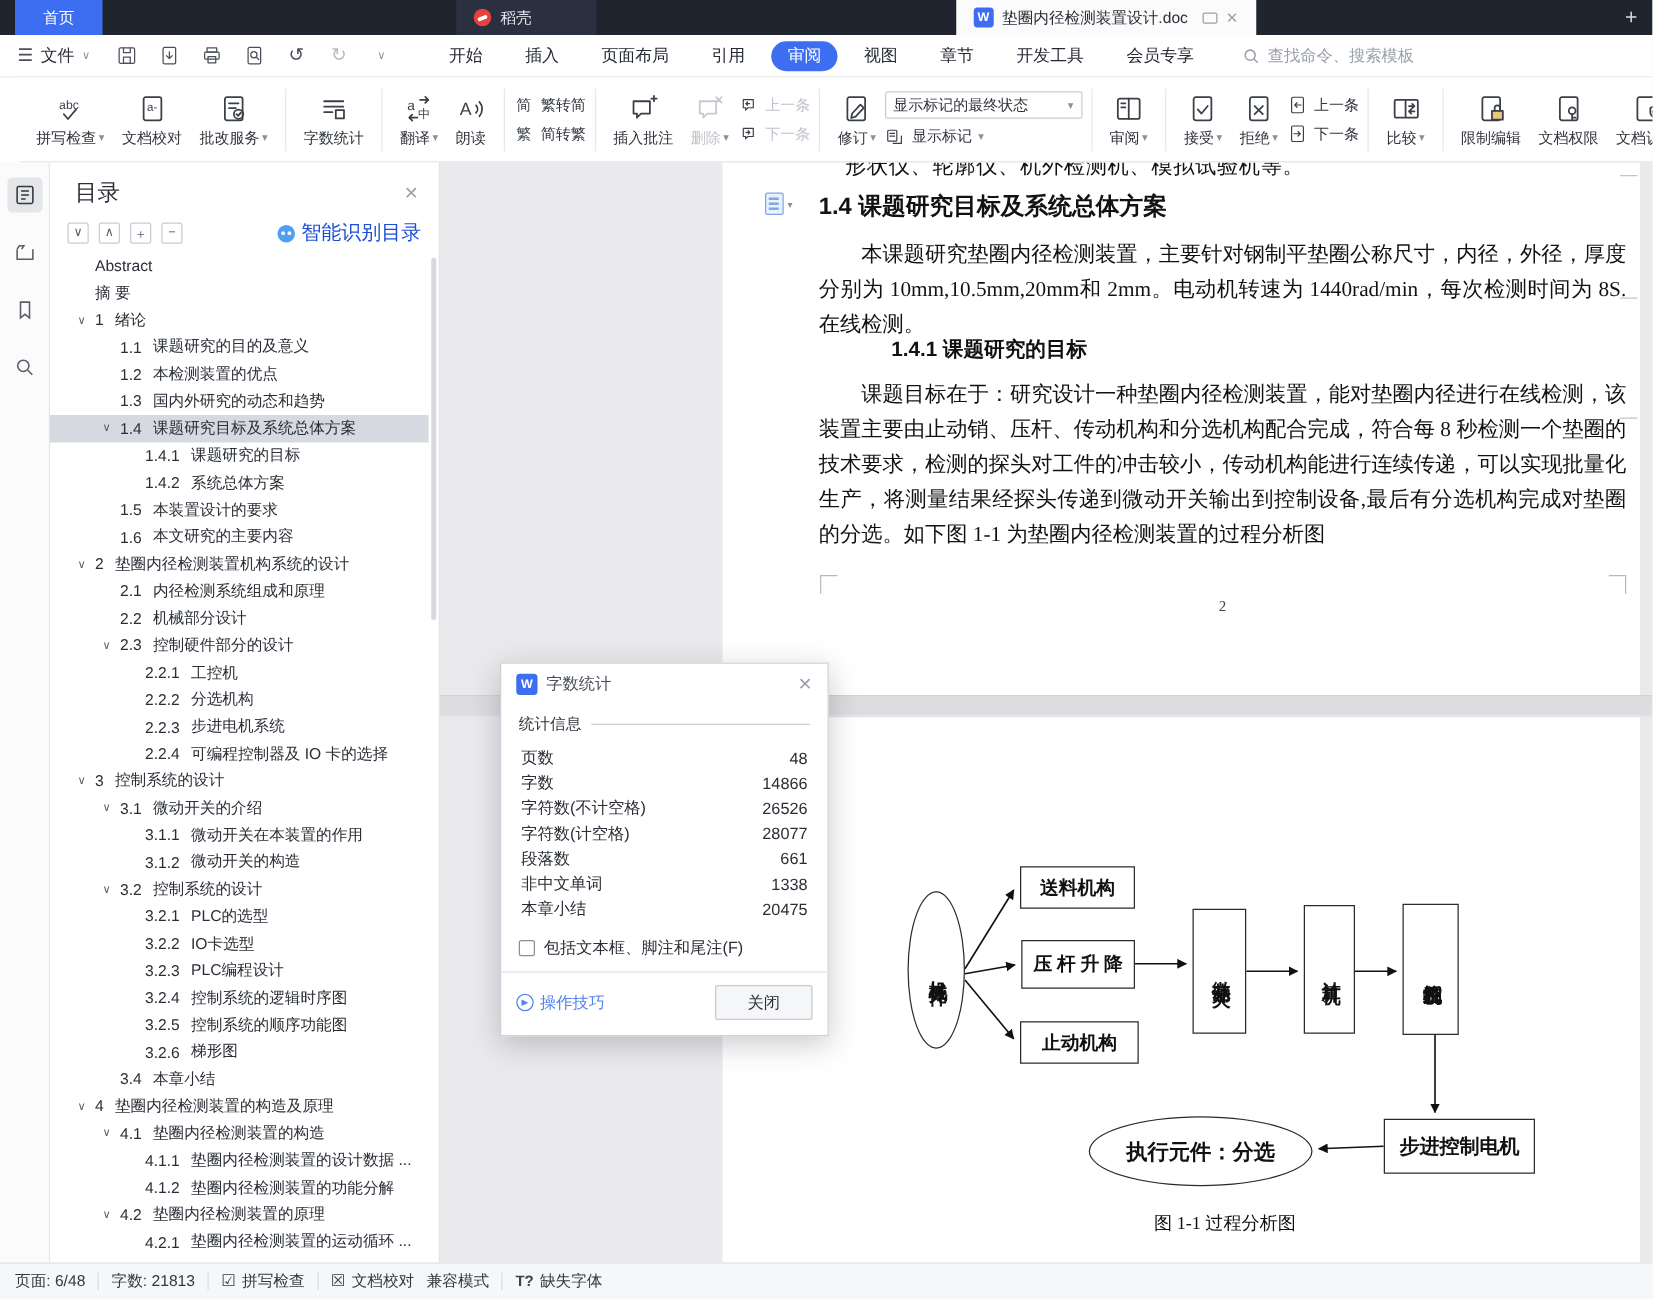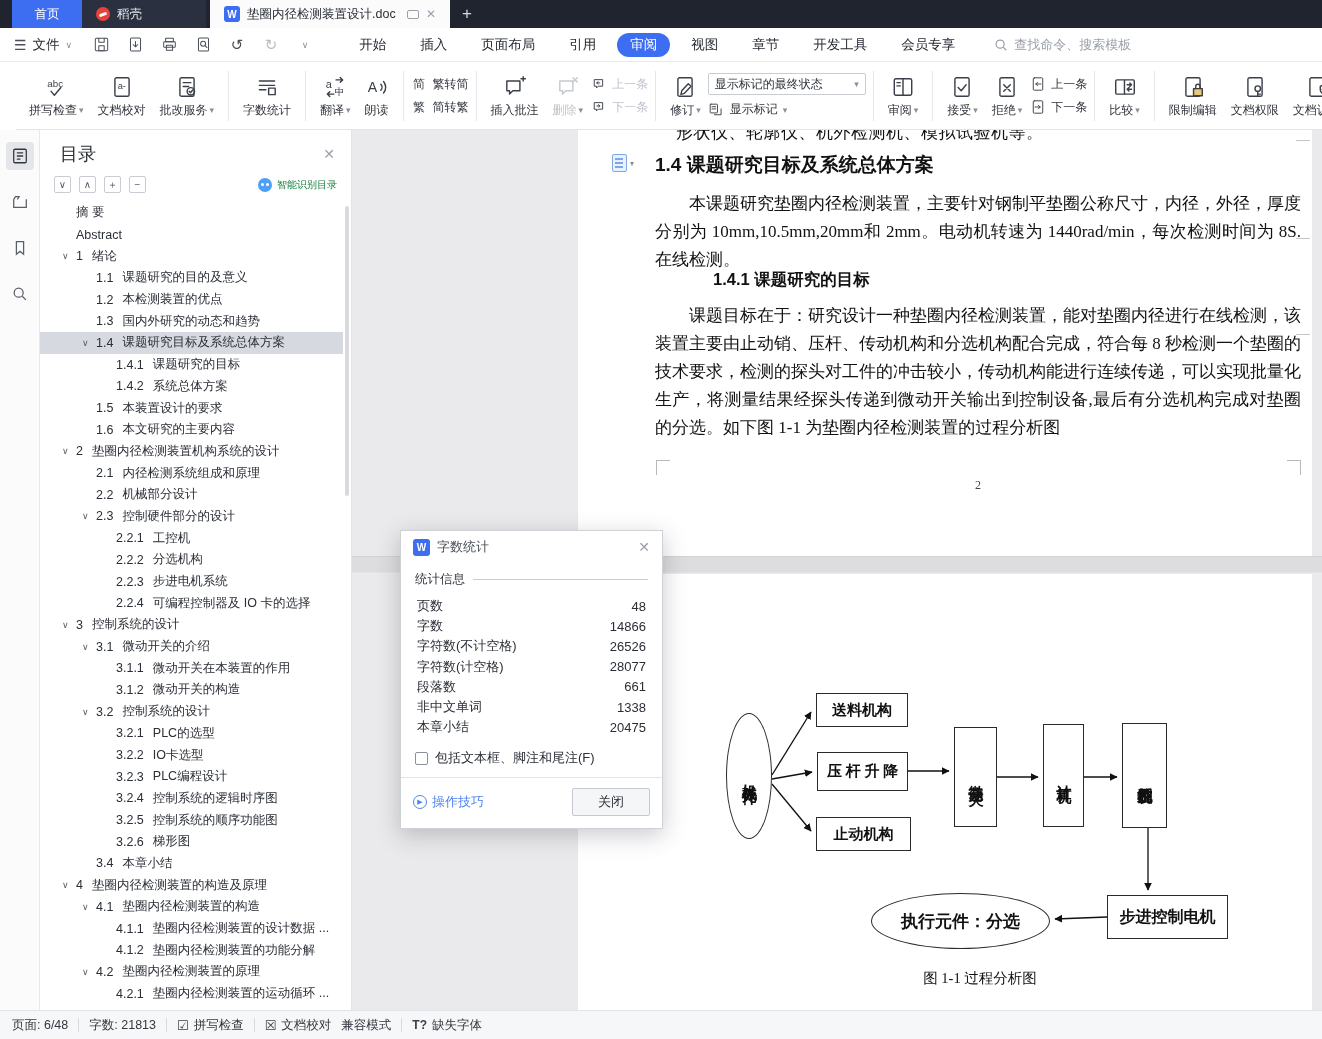--- a/index.html
+++ b/index.html
@@ -1,24 +1,24 @@
 <!DOCTYPE html>
 <html><head>
 <meta charset="utf-8">
 <style>
   * { margin:0; padding:0; box-sizing:border-box; }
   html,body { width:1322px; height:1039px; overflow:hidden; }
   body { font-family:"Liberation Sans","DejaVu Sans",sans-serif; color:#30343C; }
   .app { position:relative; width:1322px; height:1039px; background:#fff; }
 
   
-  .titlebar { position:absolute; left:0; top:0; width:100%; height:28px; background:#20242F; display:flex; align-items:stretch; }
+  .titlebar { position:absolute; left:0; top:0; width:100%; height:28px; background:#20242F; display:flex; align-items:stretch;justify-content:space-between; }
   .ttab { display:flex; align-items:center; gap:7px; padding:0 14px; font-size:12.5px; color:#E8EAF0; }
   .ttab.home { background:#3D6EF2; color:#fff; margin-left:12px; width:70px; justify-content:center; }
-  .ttab.docer { background:#2B3040; width:124px; }
+  .ttab.docer { background:#2B3040; width:112px; }
   .ttab.docfile { background:#FBFBFC; color:#2A2E36; width:240px; margin-left:4px; }
   .docer-logo { width:14px; height:14px; border-radius:50%; background:#E8413C; position:relative; flex:none; }
   .docer-logo:after { content:""; position:absolute; left:3px; top:6px; width:8px; height:3px; border-radius:3px; background:#fff; transform:rotate(-20deg); }
   .wlogo { width:16px; height:16px; border-radius:3px; background:#3D6EF2; color:#fff; font-weight:bold; font-size:10px; display:flex; align-items:center; justify-content:center; flex:none; }
   .doc-title { flex:1; overflow:hidden; white-space:nowrap; font-size:12.5px; }
   .tab-pin, .tab-close { color:#9AA0AC; font-size:12px; flex:none; }
   .tab-pin { width:12px; height:9px; border:1.2px solid #9AA0AC; border-radius:2px; }
   .newtab { color:#D6D9E0; font-size:17px; display:flex; align-items:center; padding:0 12px; }
 
   
@@ -59,21 +59,21 @@
   .strip-ic { width:28px; height:28px; border-radius:4px; display:flex; align-items:center; justify-content:center; color:#595E6A; }
   .strip-ic.sel { background:#E4E6EA; color:#33373F; }
   .strip-ic svg { width:18px; height:18px; }
 
   .tocpanel { width:312px; background:#fff; border-right:1px solid #E3E4E8; position:relative; flex:none; }
   .toc-head { display:flex; align-items:center; justify-content:space-between; padding:12px 16px 2px 20px; }
   .toc-title { font-size:18px; color:#2A2E36; }
   .toc-close { color:#9AA0AC; font-size:14px; }
   .toc-tools { display:flex; align-items:center; padding:8px 14px 6px 14px; gap:8px; }
   .tbox { width:17px; height:17px; border:1px solid #C9CCD3; border-radius:2px; font-size:10px; color:#555B66; display:flex; align-items:center; justify-content:center; }
-  .smart { margin-left:auto; display:flex; align-items:center; gap:5px; font-size:10px; color:#15803d; }
+  .smart { margin-left:auto; display:flex; align-items:center; gap:5px; font-size:16px; color:#1d4ed8; }
   .robot { width:14px; height:14px; border-radius:50%; background:#4DA0F5; position:relative; }
   .robot:after { content:""; position:absolute; left:3px; top:5px; width:3px; height:3px; border-radius:50%; background:#fff; box-shadow:5px 0 0 #fff; }
   #toc-list { position:absolute; left:0; right:8px; top:72px; bottom:0; overflow:hidden; }
   .trow { height:21.7px; display:flex; align-items:center; font-size:12.5px; color:#2A2E36; white-space:nowrap; overflow:hidden; }
   .trow.sel { background:#D6D9E0; }
   .tchev { width:14px; font-size:9px; color:#555B66; flex:none; }
   .tnum { margin-right:9px; }
   .toc-scroll { position:absolute; right:2px; top:76px; width:4px; height:290px; border-radius:2px; background:#D9DADE; }
 
   
@@ -507,24 +507,24 @@
         <span class="tbox">∧</span>
         <span class="tbox">＋</span>
         <span class="tbox">−</span>
         <span class="smart">
           <span class="robot"></span>
           <span>智能识别目录</span>
         </span>
       </div>
       <div id="toc-list">
           <div class="trow" style="padding-left: 36px;">
+            <span>Abstract</span>
+          </div>
+          <div class="trow" style="padding-left: 36px;">
             <span>摘 要</span>
-          </div>
-          <div class="trow" style="padding-left: 36px;">
-            <span>Abstract</span>
           </div>
           <div class="trow" style="padding-left: 22px;">
             <span class="tchev">∨</span>
             <span class="tnum">1</span>
             <span>绪论</span>
           </div>
           <div class="trow" style="padding-left: 56px;">
             <span class="tnum">1.1</span>
             <span>课题研究的目的及意义</span>
           </div>

